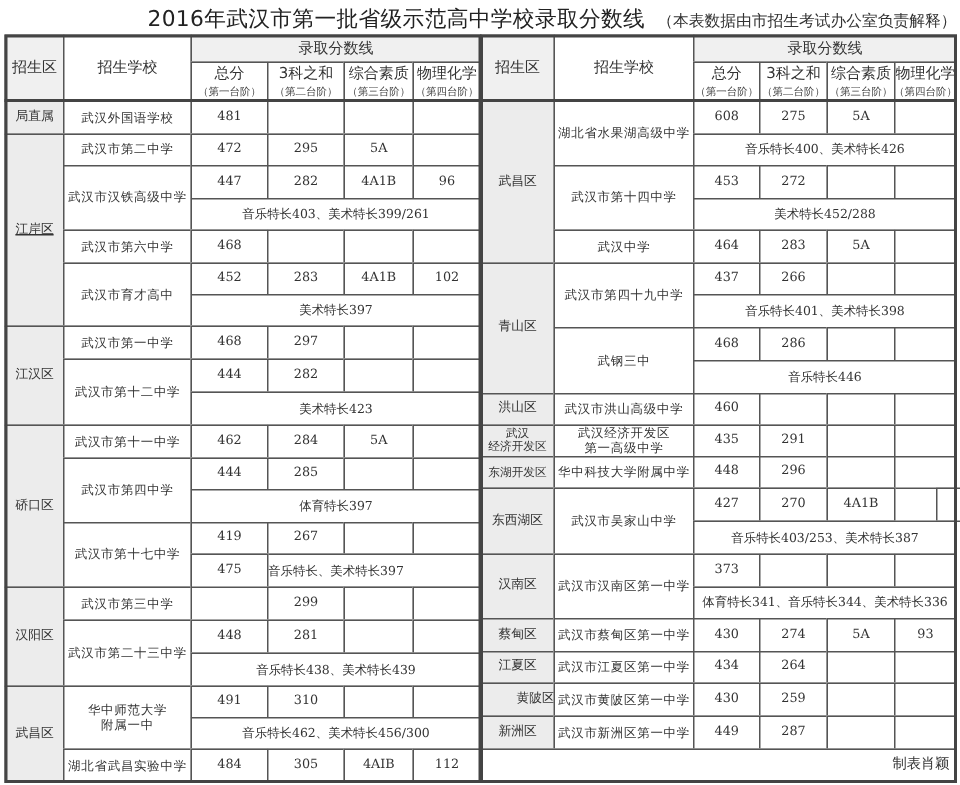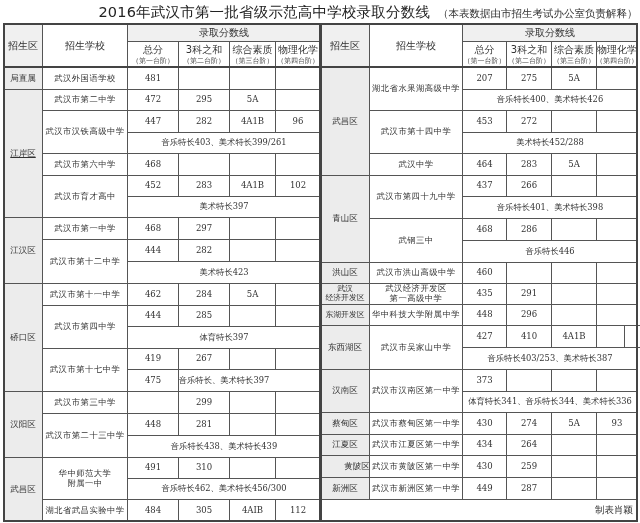--- a/index.html
+++ b/index.html
@@ -163,21 +163,21 @@
       <span>经济开发区</span>
     </div>
     <div class="cell dist" style="left: 320px; top: 304px; width: 50px; height: 22px; font-size: 7.8px;">东湖开发区</div>
     <div class="cell dist" style="left: 320px; top: 325px; width: 50px; height: 45px;">东西湖区</div>
     <div class="cell dist" style="left: 320px; top: 369px; width: 50px; height: 44px;">汉南区</div>
     <div class="cell dist" style="left: 320px; top: 412px; width: 50px; height: 23px;">蔡甸区</div>
     <div class="cell dist" style="left: 320px; top: 434px; width: 50px; height: 22px;">江夏区</div>
     <div class="cell dist" style="left: 320px; top: 455px; width: 74px; height: 23px;">黄陂区</div>
     <div class="cell dist" style="left: 320px; top: 477px; width: 50px; height: 23px;">新洲区</div>
     <div class="cell school" style="left: 369px; top: 67px; width: 94px; height: 44px;">湖北省水果湖高级中学</div>
-    <div class="cell num" style="left: 462px; top: 67px; width: 45px; height: 23px;">207</div>
+    <div class="cell num" style="left: 462px; top: 67px; width: 45px; height: 23px;">608</div>
     <div class="cell num" style="left: 506px; top: 67px; width: 46px; height: 23px;">275</div>
     <div class="cell num" style="left: 551px; top: 67px; width: 46px; height: 23px;">5A</div>
     <div class="cell num" style="left: 596px; top: 67px; width: 42px; height: 23px;"></div>
     <div class="cell note-row" style="left: 462px; top: 89px; width: 176px; height: 22px;">音乐特长400、美术特长426</div>
     <div class="cell school" style="left: 369px; top: 110px; width: 94px; height: 44px;">武汉市第十四中学</div>
     <div class="cell num" style="left: 462px; top: 110px; width: 45px; height: 23px;">453</div>
     <div class="cell num" style="left: 506px; top: 110px; width: 46px; height: 23px;">272</div>
     <div class="cell num" style="left: 551px; top: 110px; width: 46px; height: 23px;"></div>
     <div class="cell num" style="left: 596px; top: 110px; width: 42px; height: 23px;"></div>
     <div class="cell note-row" style="left: 462px; top: 132px; width: 176px; height: 22px;">美术特长452/288</div>
@@ -211,21 +211,21 @@
     <div class="cell num" style="left: 506px; top: 283px; width: 46px; height: 22px;">291</div>
     <div class="cell num" style="left: 551px; top: 283px; width: 46px; height: 22px;"></div>
     <div class="cell num" style="left: 596px; top: 283px; width: 42px; height: 22px;"></div>
     <div class="cell school" style="left: 369px; top: 304px; width: 94px; height: 22px;">华中科技大学附属中学</div>
     <div class="cell num" style="left: 462px; top: 304px; width: 45px; height: 22px;">448</div>
     <div class="cell num" style="left: 506px; top: 304px; width: 46px; height: 22px;">296</div>
     <div class="cell num" style="left: 551px; top: 304px; width: 46px; height: 22px;"></div>
     <div class="cell num" style="left: 596px; top: 304px; width: 42px; height: 22px;"></div>
     <div class="cell school" style="left: 369px; top: 325px; width: 94px; height: 45px;">武汉市吴家山中学</div>
     <div class="cell num" style="left: 462px; top: 325px; width: 45px; height: 23px;">427</div>
-    <div class="cell num" style="left: 506px; top: 325px; width: 46px; height: 23px;">410</div>
+    <div class="cell num" style="left: 506px; top: 325px; width: 46px; height: 23px;">270</div>
     <div class="cell num" style="left: 551px; top: 325px; width: 46px; height: 23px;">4A1B</div>
     <div class="cell num" style="left: 624px; top: 325px; width: 53px; height: 23px;">94</div>
     <div class="cell note-row" style="left: 462px; top: 347px; width: 176px; height: 23px;">音乐特长403/253、美术特长387</div>
     <div class="cell school" style="left: 369px; top: 369px; width: 94px; height: 44px;">武汉市汉南区第一中学</div>
     <div class="cell num" style="left: 462px; top: 369px; width: 45px; height: 23px;">373</div>
     <div class="cell num" style="left: 506px; top: 369px; width: 46px; height: 23px;"></div>
     <div class="cell num" style="left: 551px; top: 369px; width: 46px; height: 23px;"></div>
     <div class="cell num" style="left: 596px; top: 369px; width: 42px; height: 23px;"></div>
     <div class="cell note-row" style="left: 462px; top: 391px; width: 176px; height: 22px;">体育特长341、音乐特长344、美术特长336</div>
     <div class="cell school" style="left: 369px; top: 412px; width: 94px; height: 23px;">武汉市蔡甸区第一中学</div>

